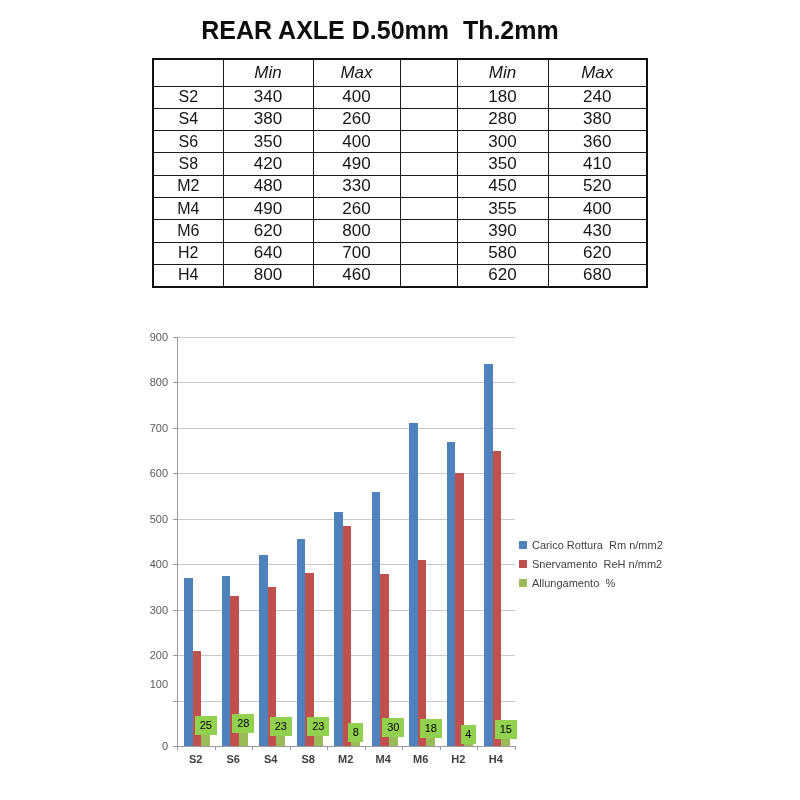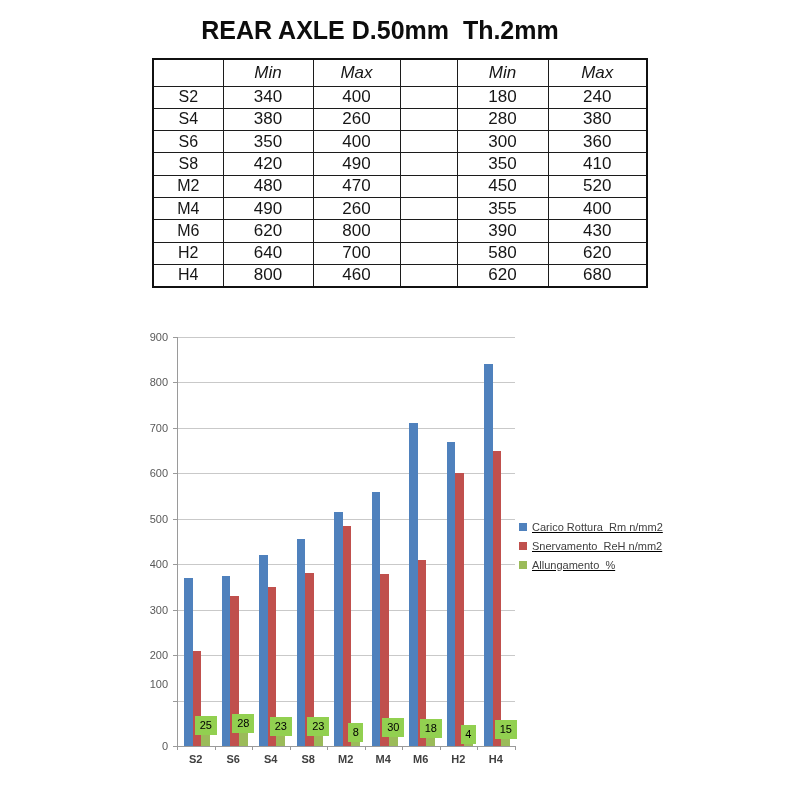--- a/index.html
+++ b/index.html
@@ -47,21 +47,21 @@
   }
   .xlabel {
     position:absolute; text-align:center; font-size:11px; font-weight:bold;
     color:#404040; line-height:14px;
   }
   .bar { position:absolute; }
   .dlabel {
     position:absolute; height:19px; line-height:19px; text-align:center;
     font-size:11px; color:#000;
   }
-  .legend { position:absolute; left:519px; top:189px;text-decoration:underline; }
+  .legend { position:absolute; left:519px; top:207px; }
   .legend-item {
     display:flex; align-items:center; height:15px; margin-bottom:4px;
   }
   .legend-swatch { width:8px; height:8px; margin-right:5px; flex:0 0 auto; }
   .legend-text { font-size:11px; color:#3f3f3f; white-space:pre; }
 </style>
 </head>
 <body>
 
 <div class="page">
@@ -116,21 +116,21 @@
           <td class="sig">S8</td>
           <td class="val">420</td>
           <td class="val">490</td>
           <td></td>
           <td class="val">350</td>
           <td class="val">410</td>
         </tr>
         <tr class="data-row">
           <td class="sig">M2</td>
           <td class="val">480</td>
-          <td class="val">470</td>
+          <td class="val">330</td>
           <td></td>
           <td class="val">450</td>
           <td class="val">520</td>
         </tr>
         <tr class="data-row">
           <td class="sig">M4</td>
           <td class="val">490</td>
           <td class="val">260</td>
           <td></td>
           <td class="val">355</td>

